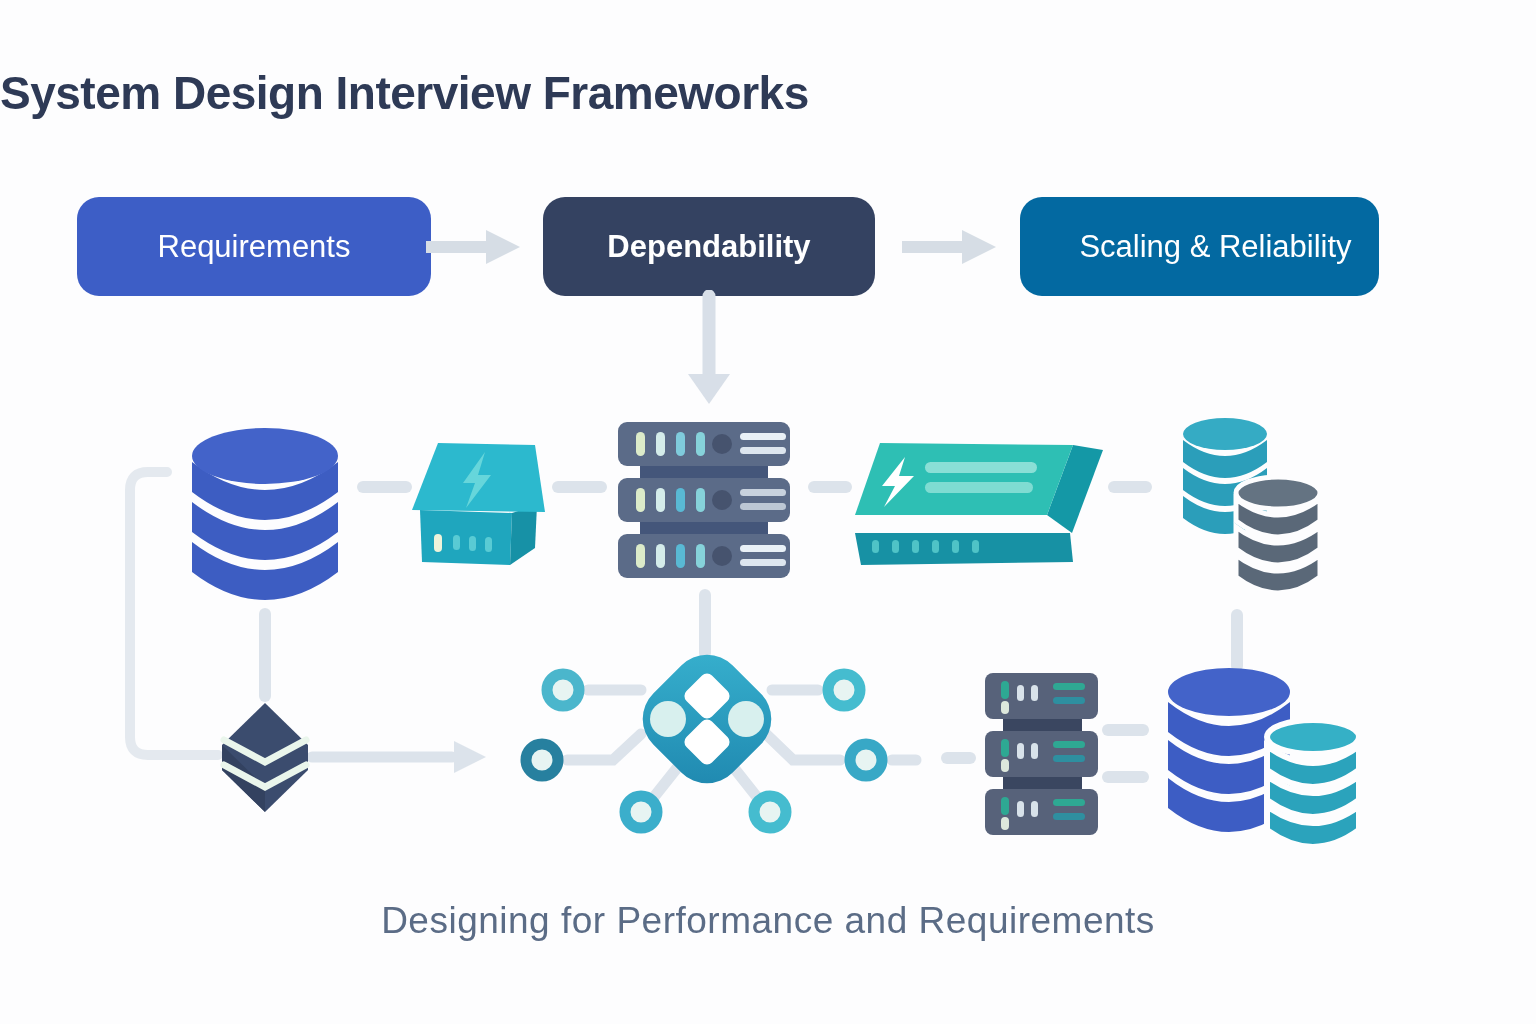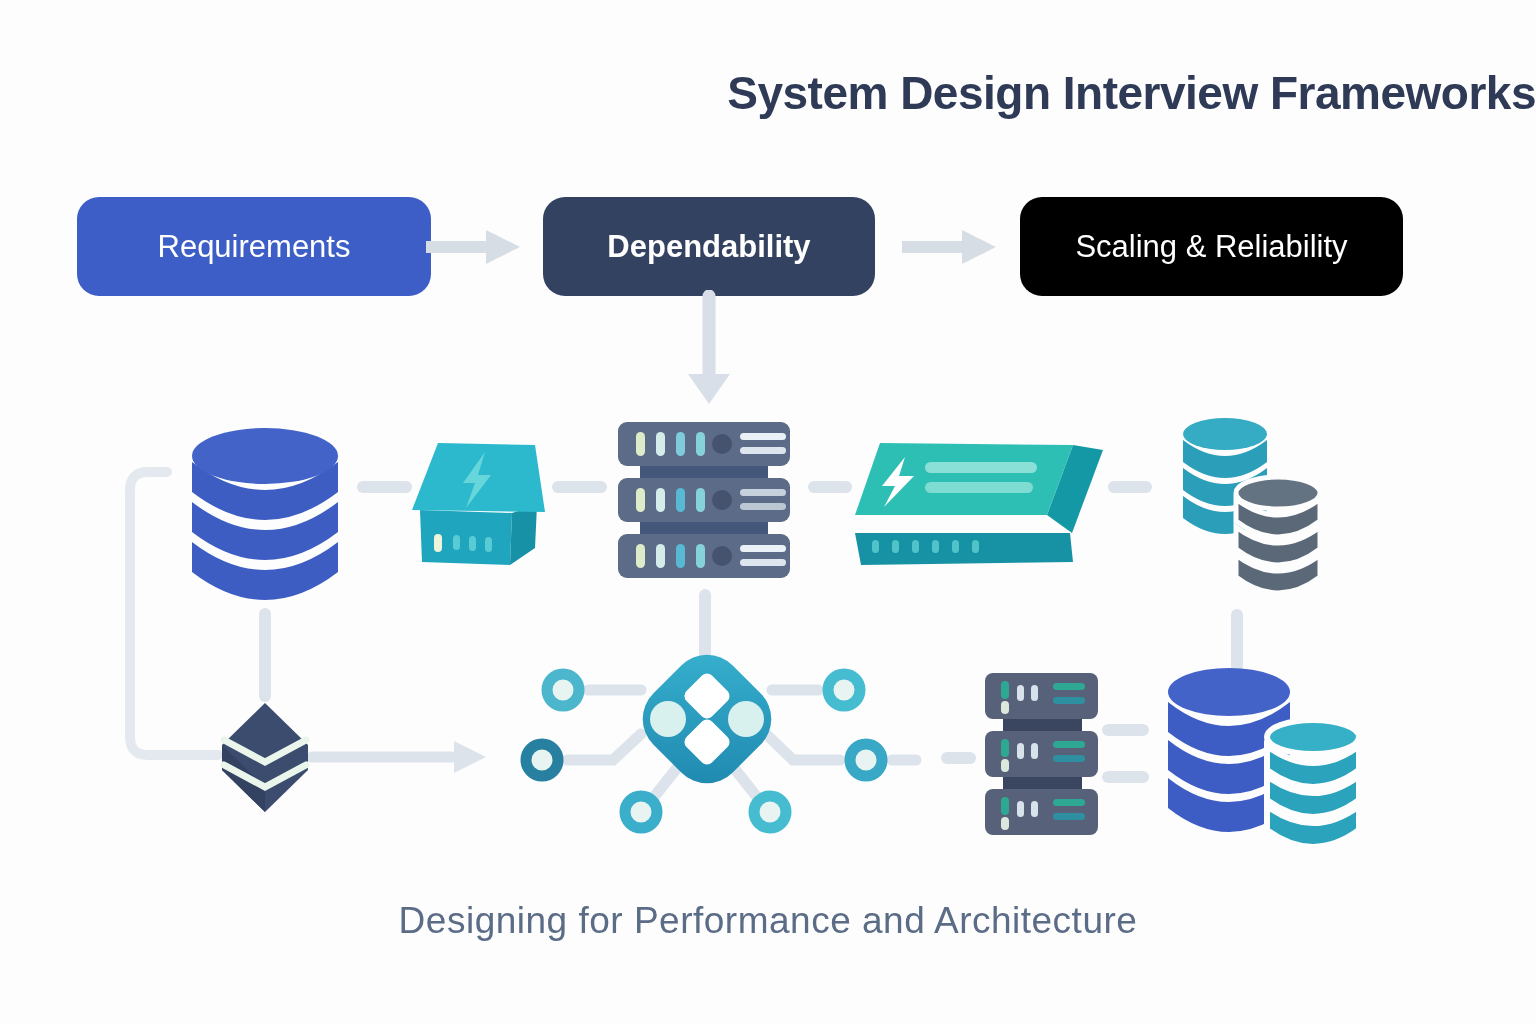--- a/index.html
+++ b/index.html
@@ -1,31 +1,31 @@
 <!DOCTYPE html>
 <html><head>
 <meta charset="utf-8">
 <style>
   html,body{margin:0;padding:0;background:#fdfdfe;}
   #canvas{
     position:relative;width:1536px;height:1024px;overflow:hidden;
     font-family:"Liberation Sans", sans-serif;background:#fdfdfe;
   }
   .title{
-    position:absolute;top:66px;left:0;width:100%;text-align:right;
+    position:absolute;top:66px;left:0;width:100%;text-align:left;
     font-size:46px;font-weight:600;color:#2e3a56;letter-spacing:-0.5px;
   }
   .step{
     position:absolute;top:197px;height:99px;border-radius:22px;
     display:flex;align-items:center;justify-content:center;
     color:#ffffff;font-size:31px;
   }
   .step-0{left:77px;width:354px;background:#3d5ec6;font-weight:500;}
   .step-1{left:543px;width:332px;background:#344261;font-weight:700;}
-  .step-2{left:1020px;width:383px;background:#000000;font-weight:500;}
+  .step-2{left:1020px;width:327px;background:#0369a1;font-weight:500;padding-left:32px;}
   .flow-arrow{position:absolute;top:226px;width:104px;height:42px;}
   .flow-arrow.a1{left:420px;}
   .flow-arrow.a2{left:896px;}
   #diagram{position:absolute;left:0;top:290px;width:1536px;height:580px;}
   .caption{
     position:absolute;top:900px;left:0;width:100%;text-align:center;
     font-size:37px;font-weight:300;color:#5b6c86;letter-spacing:0.5px;
   }
 </style>
 </head>
@@ -235,15 +235,15 @@
       </g>
       <g stroke="#fdfdfe" stroke-width="6">
         <path d="M1267,456 q46,34 92,0 v24 q-46,34 -92,0 z" fill="#2ba3bc"></path>
         <path d="M1267,486 q46,34 92,0 v24 q-46,34 -92,0 z" fill="#2ba3bc"></path>
         <path d="M1267,516 q46,34 92,0 v24 q-46,34 -92,0 z" fill="#2ba3bc"></path>
         <ellipse cx="1313" cy="447" rx="46" ry="17" fill="#35b0c6"></ellipse>
       </g>
     </g>
   </svg>
 
-  <div class="caption">Designing for Performance and Architecture</div>
+  <div class="caption">Designing for Performance and Requirements</div>
 
 </div>
 
 </body></html>

